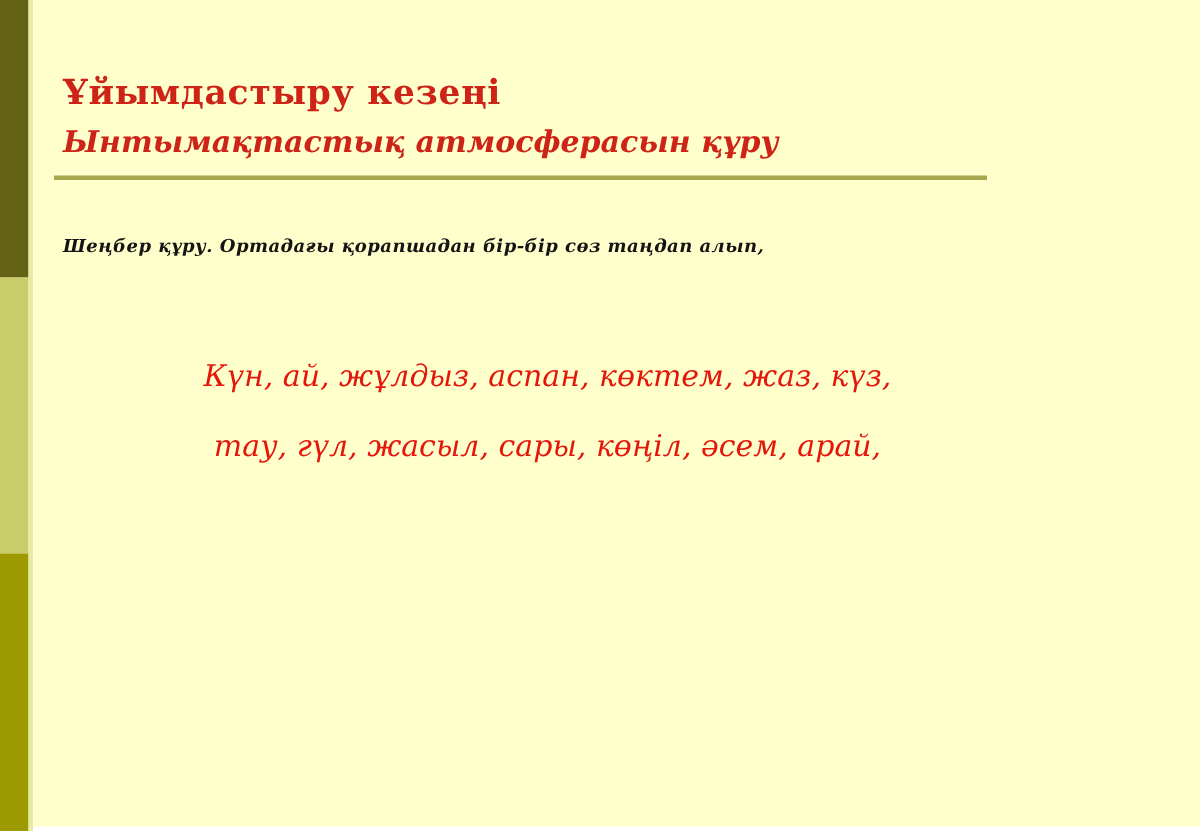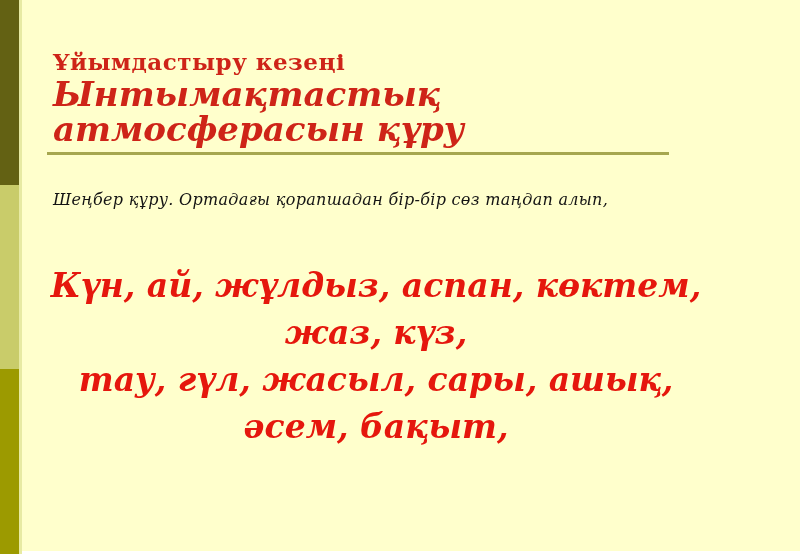--- a/index.html
+++ b/index.html
@@ -26,60 +26,60 @@
   .sidebar .seg-olive  { position: absolute; left: 0; top: 369px; width: 19px; height: 185px; background: var(--sidebar-olive, #9C9A00); }
   .sidebar-edge {
     position: absolute;
     left: 19px; top: 0;
     width: 3px; height: 554px;
     background: var(--sidebar-edge, #E7EAA3);
   }
   
   .content {
     position: absolute;
-    left: 33px; top: 0;
+    left: 22px; top: 0;
     width: 686px; height: 554px;
   }
   .title-block {
     margin: 46px 0 0 20px;
   }
   .title-line1 {
     font-size: 23px;
     font-weight: bold;
     color: var(--title-red, #CE2418);
     line-height: 31px;
     letter-spacing: 0.5px;
   }
   .title-line2 {
-    font-size: 34px;
+    font-size: 20px;
     font-weight: bold;
     font-style: italic;
     color: var(--title-red, #CE2418);
     line-height: 35px;
   }
   .divider {
     margin: 5px 50px 0 14px;
     height: 3px;
     background: var(--divider, #A6A74F);
   }
   .body-block {
     margin: 26px 0 0 20px;
     color: var(--body-ink, #141414);
-    font-size: 16px;
-    font-weight: normal;
+    font-size: 12px;
+    font-weight: bold;
     font-style: italic;
     line-height: 37px;
     letter-spacing: 0.3px;
   }
   .word-block {
     margin: 44px 0 0 0;
     text-align: center;
     color: var(--words-red, #E5170D);
-    font-size: 33px;
-    font-weight: bold;
+    font-size: 20px;
+    font-weight: normal;
     font-style: italic;
     line-height: 47px;
   }
   .bottom-edge {
     position: absolute;
     left: 22px; right: 0; bottom: 0;
     height: 3px;
     background: #FFFFFF;
   }
 </style>
@@ -103,20 +103,20 @@
     </div>
 
     <div class="divider"></div>
 
     <div class="body-block">
       <div>Шеңбер құру. Ортадағы қорапшадан бір-бір сөз таңдап алып,</div>
     </div>
 
     <div class="word-block">
       <div>Күн, ай, жұлдыз, аспан, көктем, жаз, күз,</div>
-      <div>тау, гүл, жасыл, сары, ашық, әсем, бақыт,</div>
+      <div>тау, гүл, жасыл, сары, көңіл, әсем, арай,</div>
     </div>
 
   </div>
 
   <div class="bottom-edge"></div>
 
 </div>
 
 </body></html>

